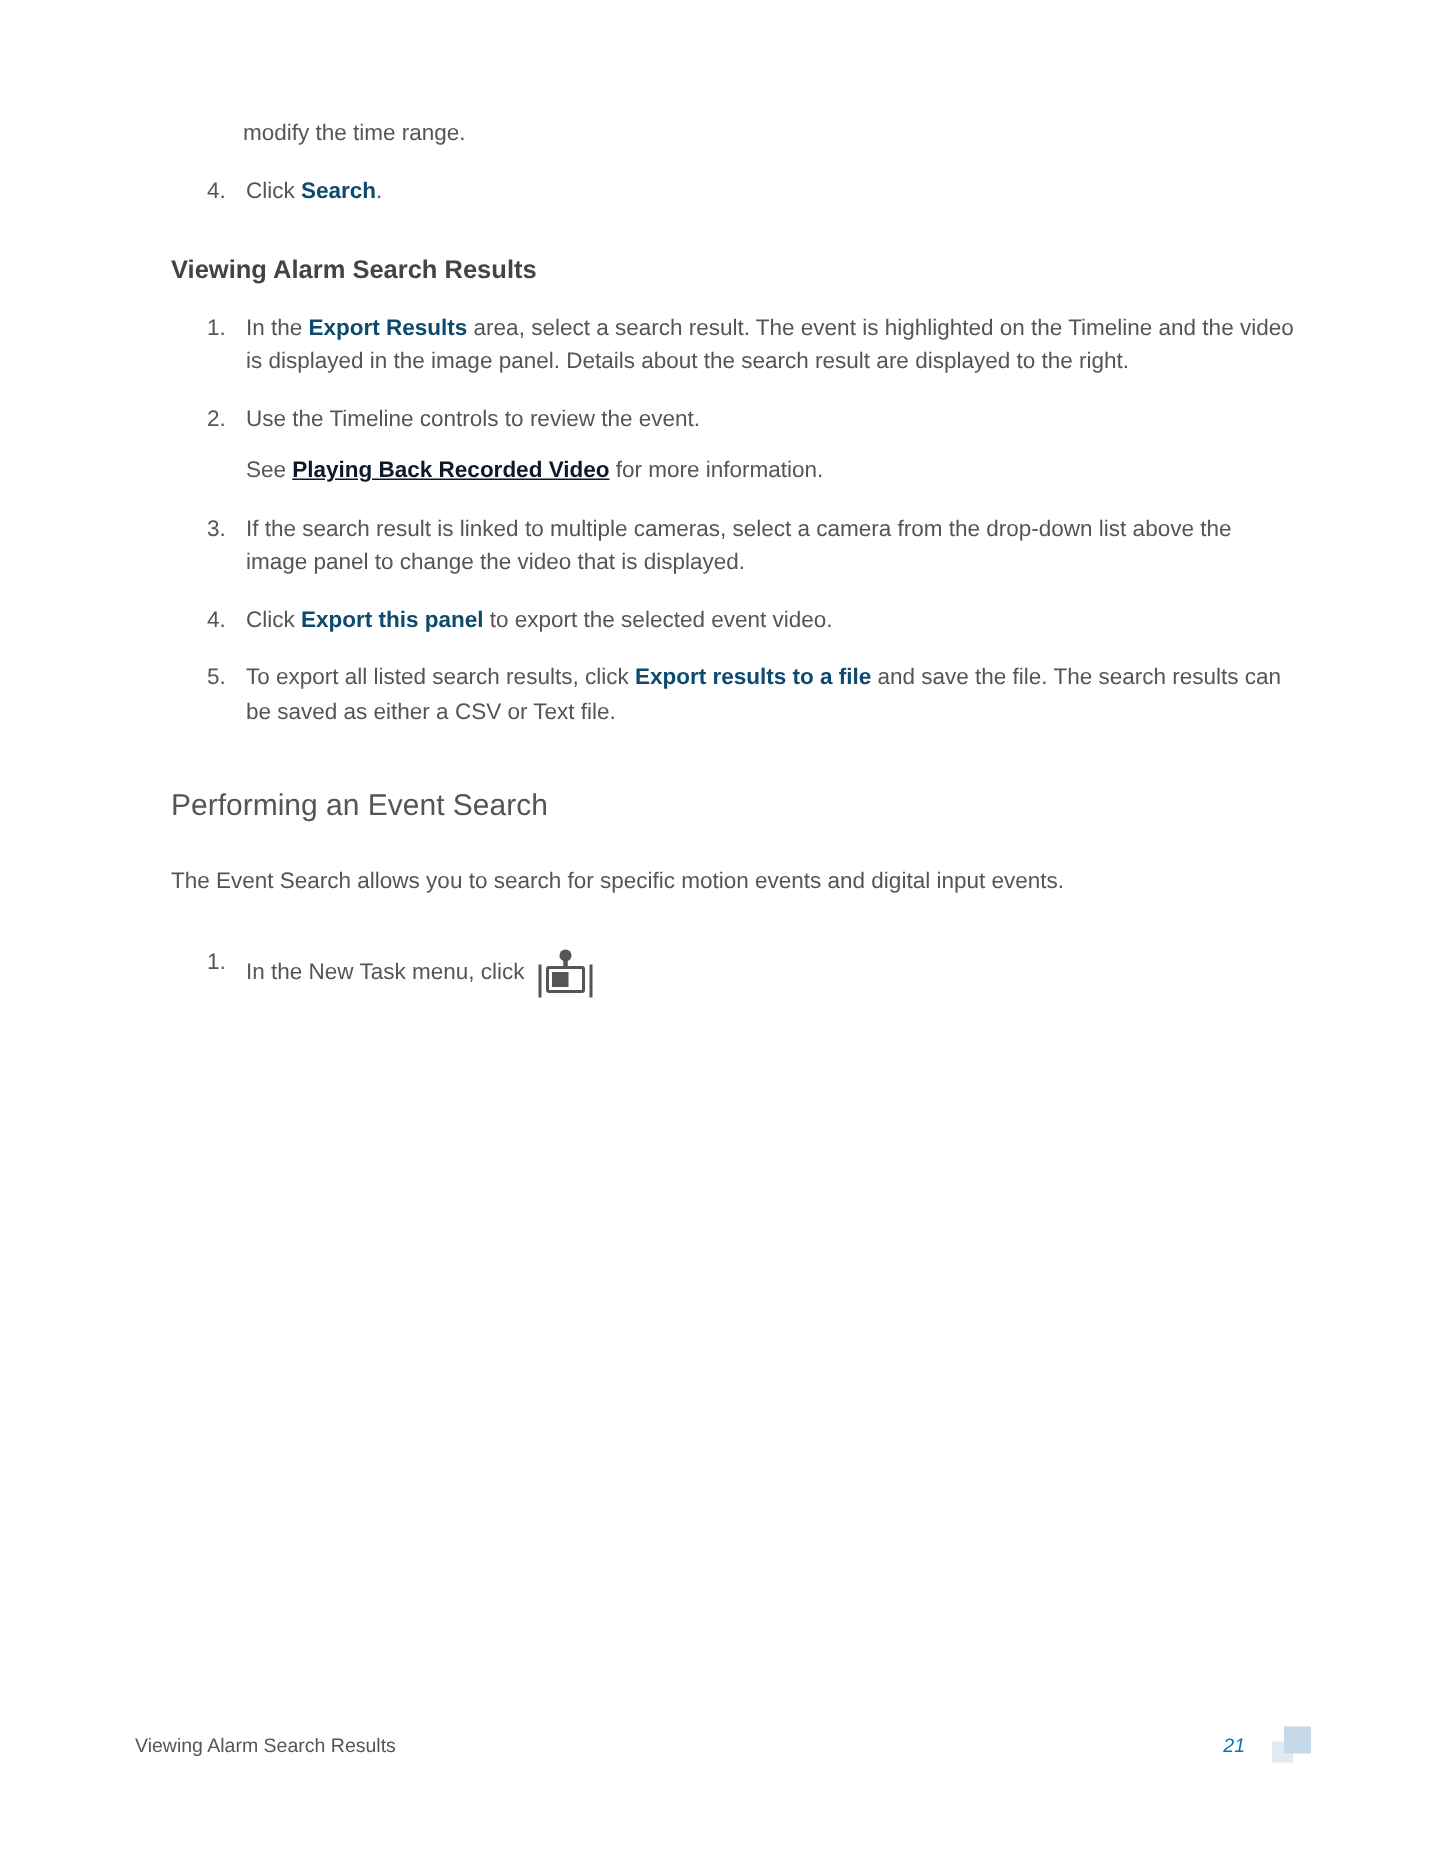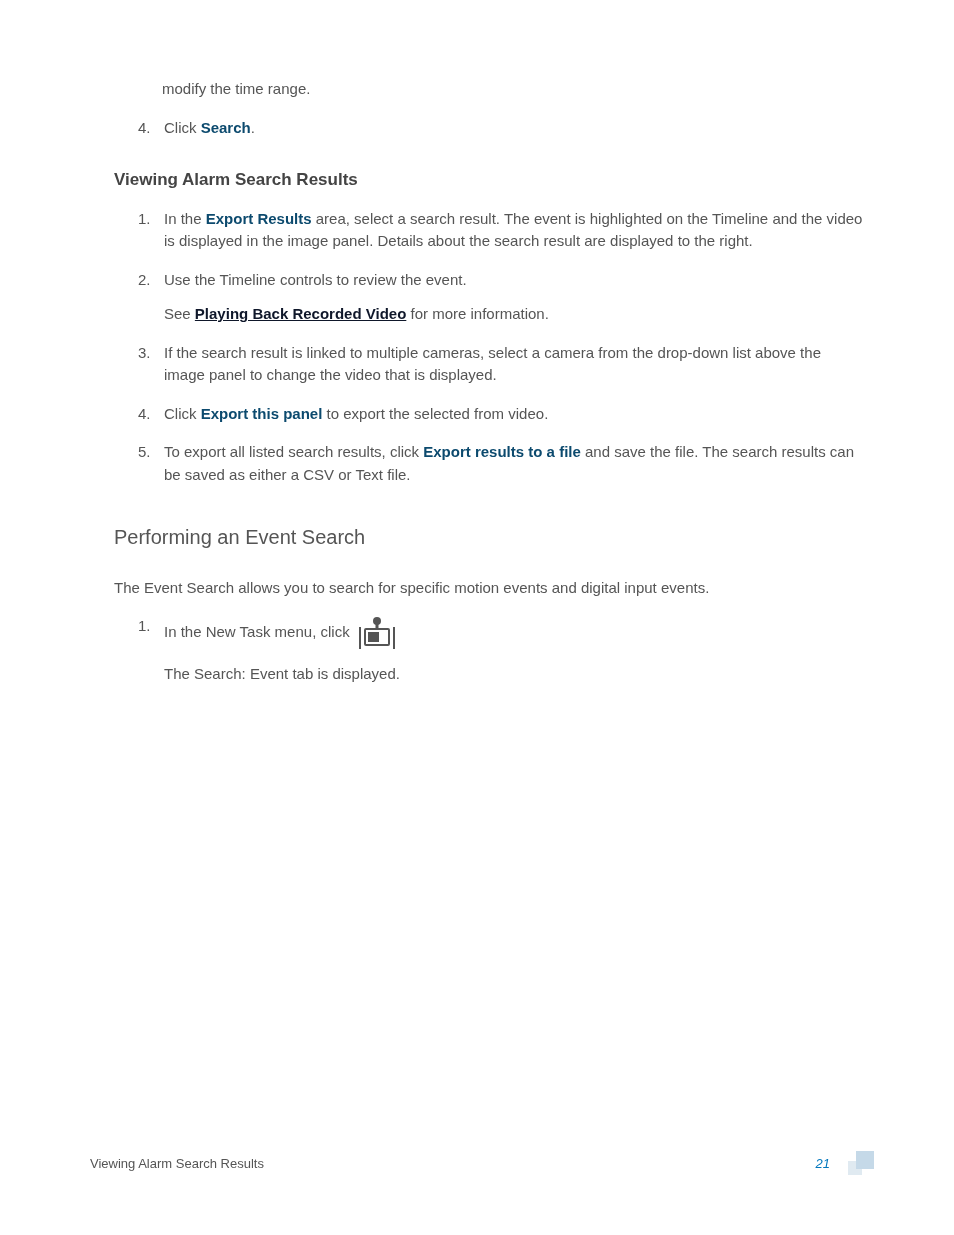--- a/index.html
+++ b/index.html
@@ -61,21 +61,21 @@
     margin: 40px 0 28px 0;
   }
   .bold { font-weight: 700; color: #0c4a6e; }
   a.link {
     color: #0f172a;
     font-weight: 700;
     text-decoration: underline;
     cursor: pointer;
   }
   .intro {
-    margin-bottom: 15px;
+    margin-bottom: 31px;
     line-height: 1.5;
   }
   .icon-inline {
     display: inline-block;
     vertical-align: middle;
     width: 42px;
     height: 36px;
     margin: 0 2px;
   }
   .footer {
@@ -139,21 +139,21 @@
     <li>
       <span>Use the Timeline controls to review the event.</span>
       <p class="sub">
         <span>See </span><a class="link">Playing Back Recorded Video</a><span> for more information.</span>
       </p>
     </li>
     <li>
       <span>If the search result is linked to multiple cameras, select a camera from the drop-down list above the image panel to change the video that is displayed.</span>
     </li>
     <li>
-      <span>Click </span><span class="bold">Export this panel</span><span> to export the selected from video.</span>
+      <span>Click </span><span class="bold">Export this panel</span><span> to export the selected event video.</span>
     </li>
     <li>
       <span>To export all listed search results, click </span><span class="bold">Export results to a file</span><span> and save the file. The search results can be saved as either a CSV or Text file.</span>
     </li>
   </ol>
 
   <h2>Performing an Event Search</h2>
 
   <p class="intro">The Event Search allows you to search for specific motion events and digital input events.</p>
 
@@ -163,21 +163,20 @@
       <span class="icon-inline">
         <svg viewBox="0 0 42 36" width="42" height="36">
           <rect x="3" y="12" width="2" height="22" fill="#555"></rect>
           <rect x="37" y="12" width="2" height="22" fill="#555"></rect>
           <circle cx="21" cy="6" r="4" fill="#555"></circle>
           <rect x="19.5" y="9" width="3" height="5" fill="#555"></rect>
           <rect x="9" y="14" width="24" height="16" rx="1" fill="none" stroke="#555" stroke-width="2"></rect>
           <rect x="12" y="17" width="11" height="10" fill="#555"></rect>
         </svg>
       </span>
-      <p class="sub">The Search: Event tab is displayed.</p>
     </li>
   </ol>
 
 </div>
 
 <div class="footer">
   <span>Viewing Alarm Search Results</span>
   <div class="footer-right">
     <span class="pagenum">21</span>
     <div class="deco">

